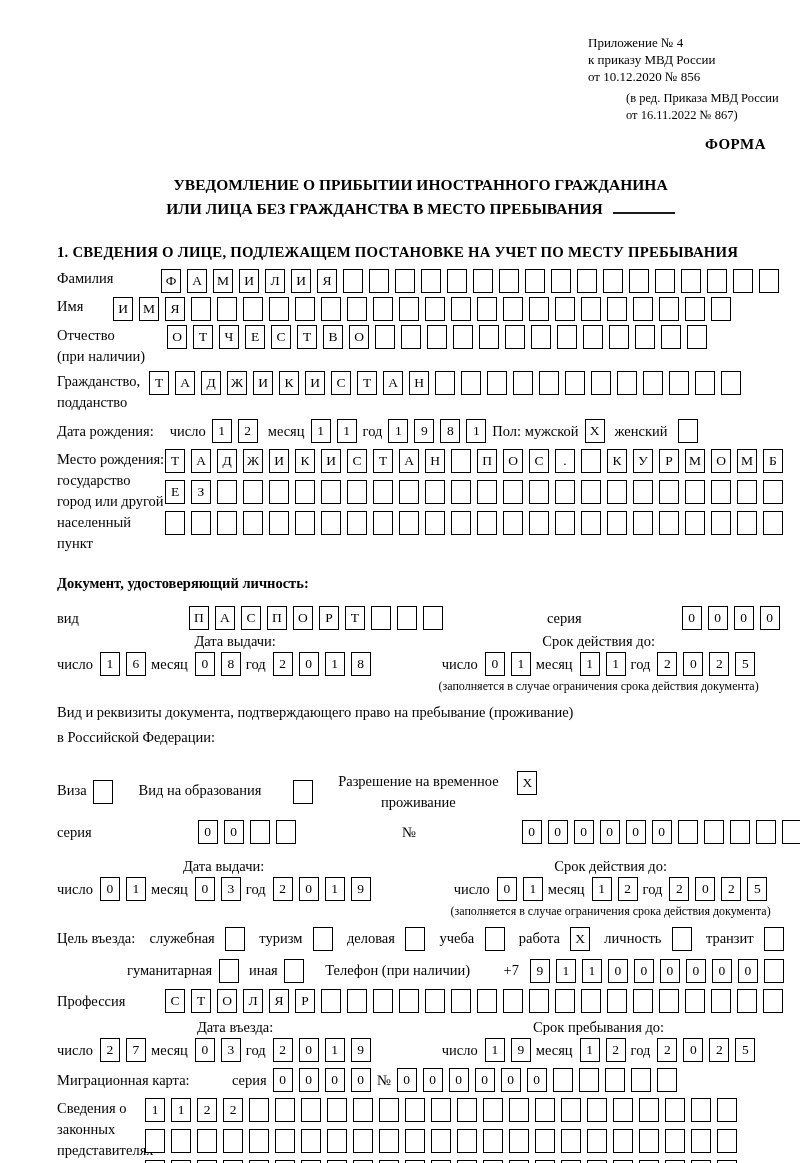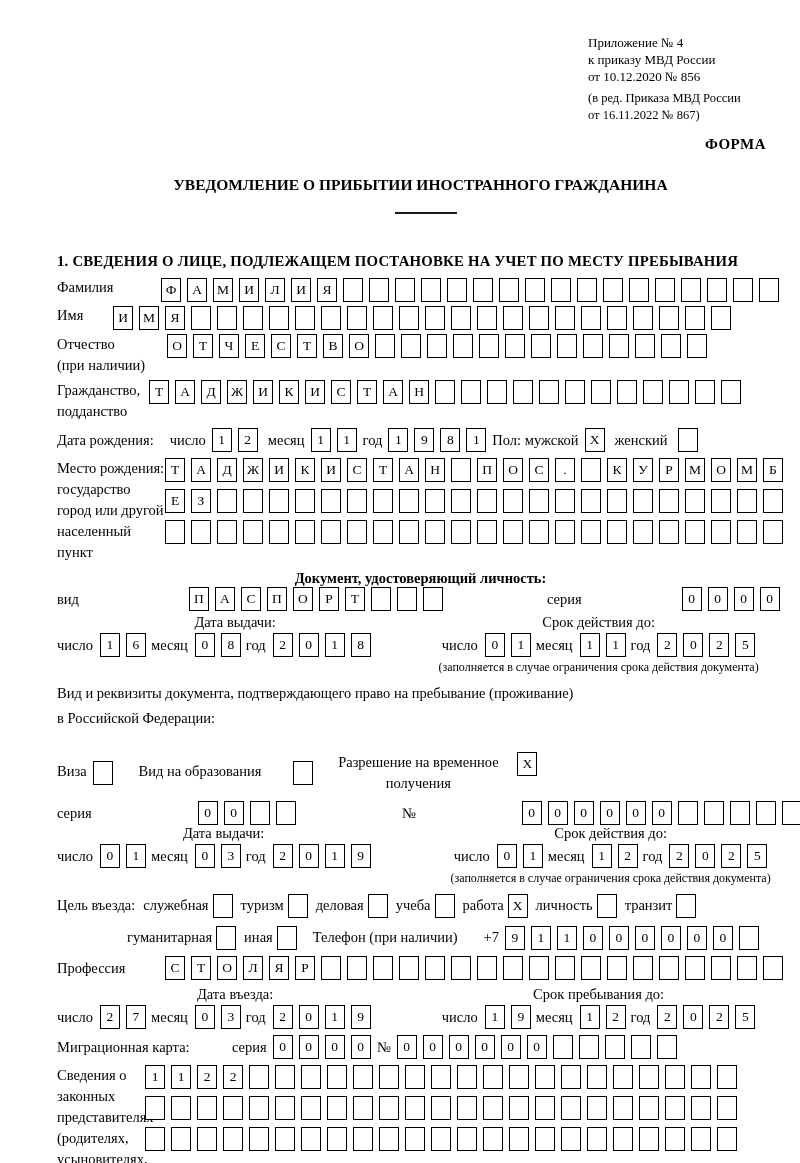--- a/index.html
+++ b/index.html
@@ -2,26 +2,26 @@
 <html lang="ru"><head>
 <meta charset="utf-8">
 <style>
   * { margin:0; padding:0; box-sizing:border-box; }
   html,body { width:800px; height:1163px; background:#fff; overflow:hidden; }
   body { font-family:"Liberation Serif","DejaVu Serif",serif; color:#000; font-size:14.5px; }
   .page { padding:34px 16px 12px 57px; width:800px; height:1081px; }
 
   
   .ref-block { margin-left:auto; width:196px; font-size:13px; line-height:1.32; }
-  .ref-note { margin-top:5px; font-size:12.5px; }
+  .ref-note { margin-top:5px; font-size:12.5px;margin-left:38px; }
   .forma { text-align:right; font-weight:bold; font-size:15px; margin:13px 18px 0 0; letter-spacing:.5px; }
 
   .title { text-align:center; font-weight:bold; font-size:15.5px; line-height:1.5; margin-top:20px; }
   .blank-line { display:inline-block; width:62px; border-bottom:2px solid #1a1a1a; height:.9em; margin-left:10px; }
-  .sec-heading { font-weight:bold; font-size:14.8px; margin-top:33px; letter-spacing:.2px; }
+  .sec-heading { font-weight:bold; font-size:14.8px; margin-top:24px; letter-spacing:.2px; }
 
   
   .cbox { display:inline-flex; align-items:center; justify-content:center; flex:none;
           width:20px; height:24px; border:1.7px solid #000; font-size:13.5px; background:#fff; }
   .boxes { display:inline-flex; gap:6px; flex:none; }
 
   .frow { display:flex; align-items:flex-start; margin-top:4px; }
   .lbl { line-height:1.3; flex:none; }
   .w56 { width:56px; } .w110 { width:110px; } .w92 { width:92px; } .w108 { width:108px; }
   .two-line { line-height:1.45; }
@@ -36,24 +36,24 @@
   .date-fields { display:flex; align-items:center; gap:5px; }
   .date-fields .lbl { padding-right:2px; }
   .date-note { font-size:12px; text-align:center; margin-top:3px; }
 
   
   .opts-row { display:flex; align-items:center; margin-top:22px; }
   .opt { display:flex; align-items:flex-start; }
   .opt .olabel { line-height:1.4; }
   .opt .center { text-align:center; }
 
-  .purpose-row { display:flex; align-items:center; margin-top:8px; flex-wrap:nowrap; }
+  .purpose-row { display:flex; align-items:center; margin-top:8px; flex-wrap:nowrap;justify-content:space-between; }
   .purpose-row .olabel { margin:0 4px 0 8px; }
-  .center-bold { text-align:center; font-weight:bold; margin-top:7px; font-size:14.5px; }
-  .mt2{margin-top:0;gap:47px;} .mt6{margin-top:6px;} .mt8{margin-top:8px;gap:48px;}
+  .center-bold { text-align:left; font-weight:bold; margin-top:21px; font-size:14.5px; }
+  .mt2{margin-top:14px;gap:47px;} .mt6{margin-top:6px;} .mt8{margin-top:8px;gap:48px;}
   .stack > div { margin-bottom:7px; }
   .rep-note { font-size:12.5px; margin-top:4px; text-align:center; }
 </style>
 </head>
 <body>
 
 <div class="page">
 
   <div class="ref-block">
     <div>Приложение № 4</div>
@@ -62,21 +62,21 @@
     <div class="ref-note">
       <div>(в ред. Приказа МВД России</div>
       <div>от 16.11.2022 № 867)</div>
     </div>
   </div>
   <div class="forma">ФОРМА</div>
 
   <div class="title">
     <div>УВЕДОМЛЕНИЕ О ПРИБЫТИИ ИНОСТРАННОГО ГРАЖДАНИНА</div>
     <div>
-      <span class="blank-line"></span>
+      <span>ИЛИ ЛИЦА БЕЗ ГРАЖДАНСТВА В МЕСТО ПРЕБЫВАНИЯ</span><span class="blank-line"></span>
     </div>
   </div>
 
   <div class="sec-heading">1. СВЕДЕНИЯ О ЛИЦЕ, ПОДЛЕЖАЩЕМ ПОСТАНОВКЕ НА УЧЕТ ПО МЕСТУ ПРЕБЫВАНИЯ</div>
 
   <div class="frow mt8">
     <span class="lbl w56">Фамилия</span>
     <span class="boxes">
         <span class="cbox">Ф</span>
         <span class="cbox">А</span>
@@ -435,21 +435,21 @@
     <div class="opt">
       <span class="olabel">Вид на образования</span>
         <span class="gap16"></span>
         <span class="gap16"></span>
       <span class="boxes">
           <span class="cbox"></span>
         </span>
     </div>
     <span class="gap16"></span>
     <div class="opt">
-      <span class="olabel center" style="width:178px;">Разрешение на временное получения</span>
+      <span class="olabel center" style="width:178px;">Разрешение на временное проживание</span>
         <span class="gap10"></span>
       <span class="boxes">
           <span class="cbox">X</span>
         </span>
     </div>
     <span class="gap16"></span>
   </div>
 
   <div class="frow mt8" style="align-items:center;">
     <span class="lbl">серия</span>

